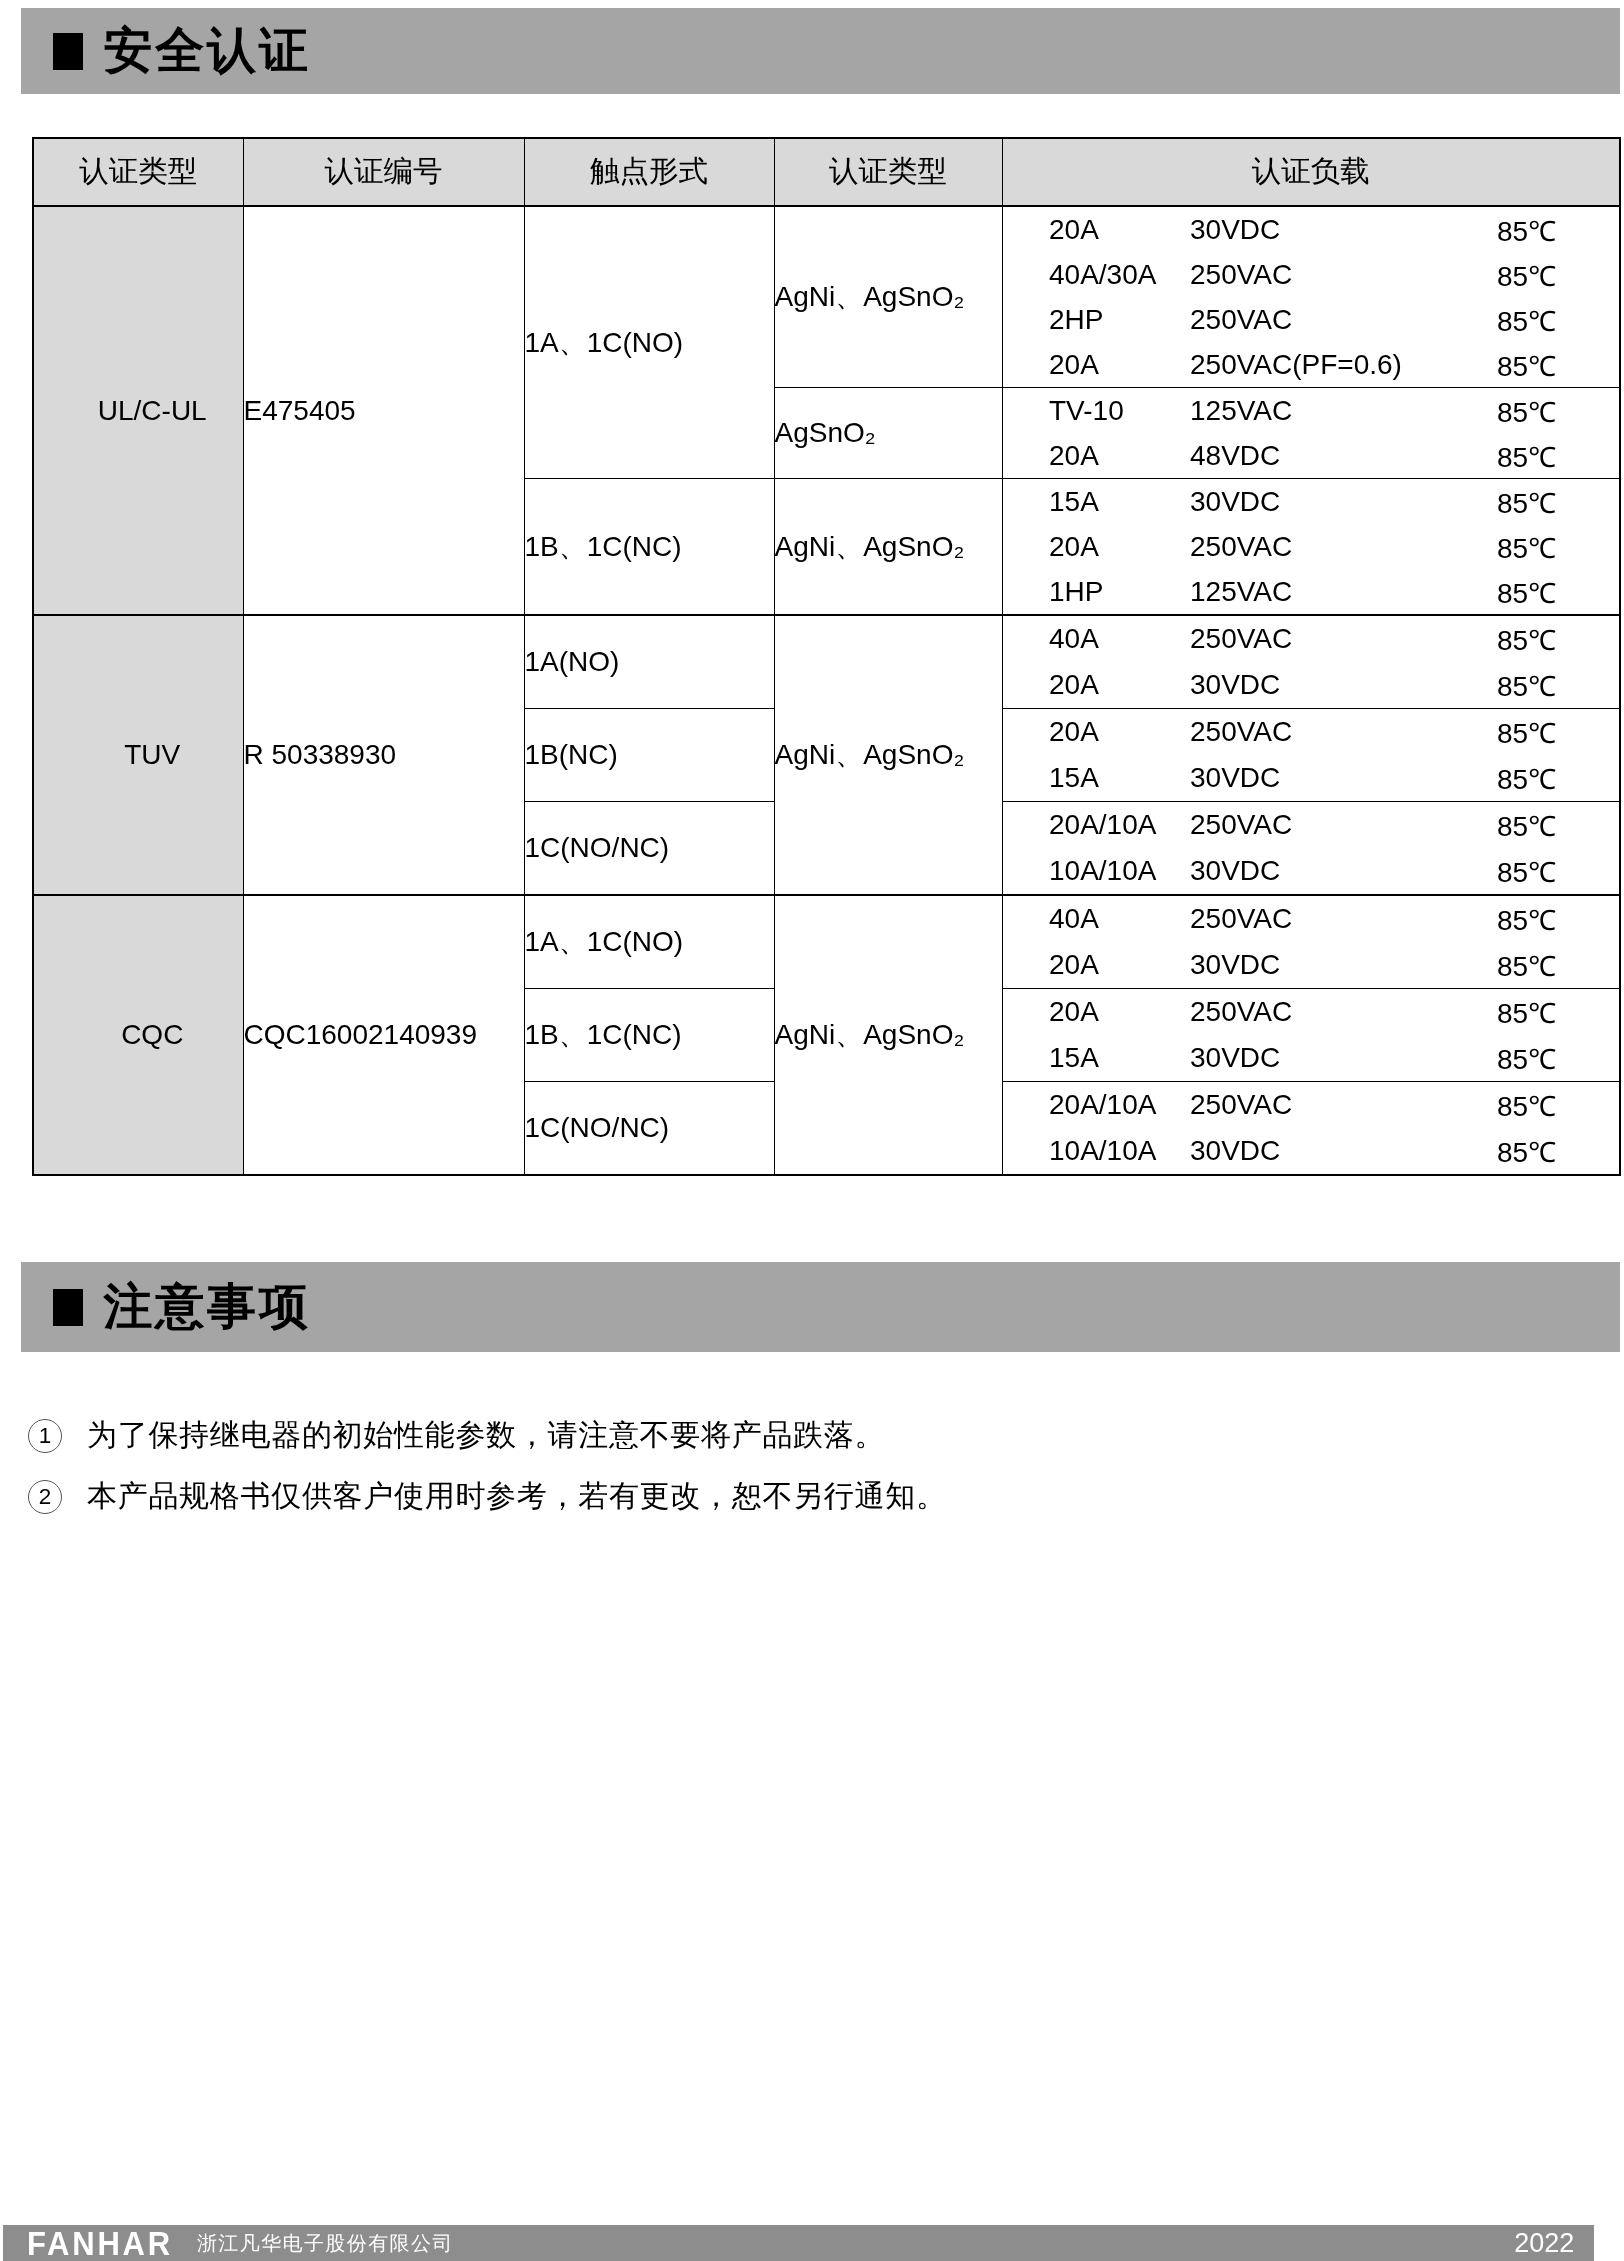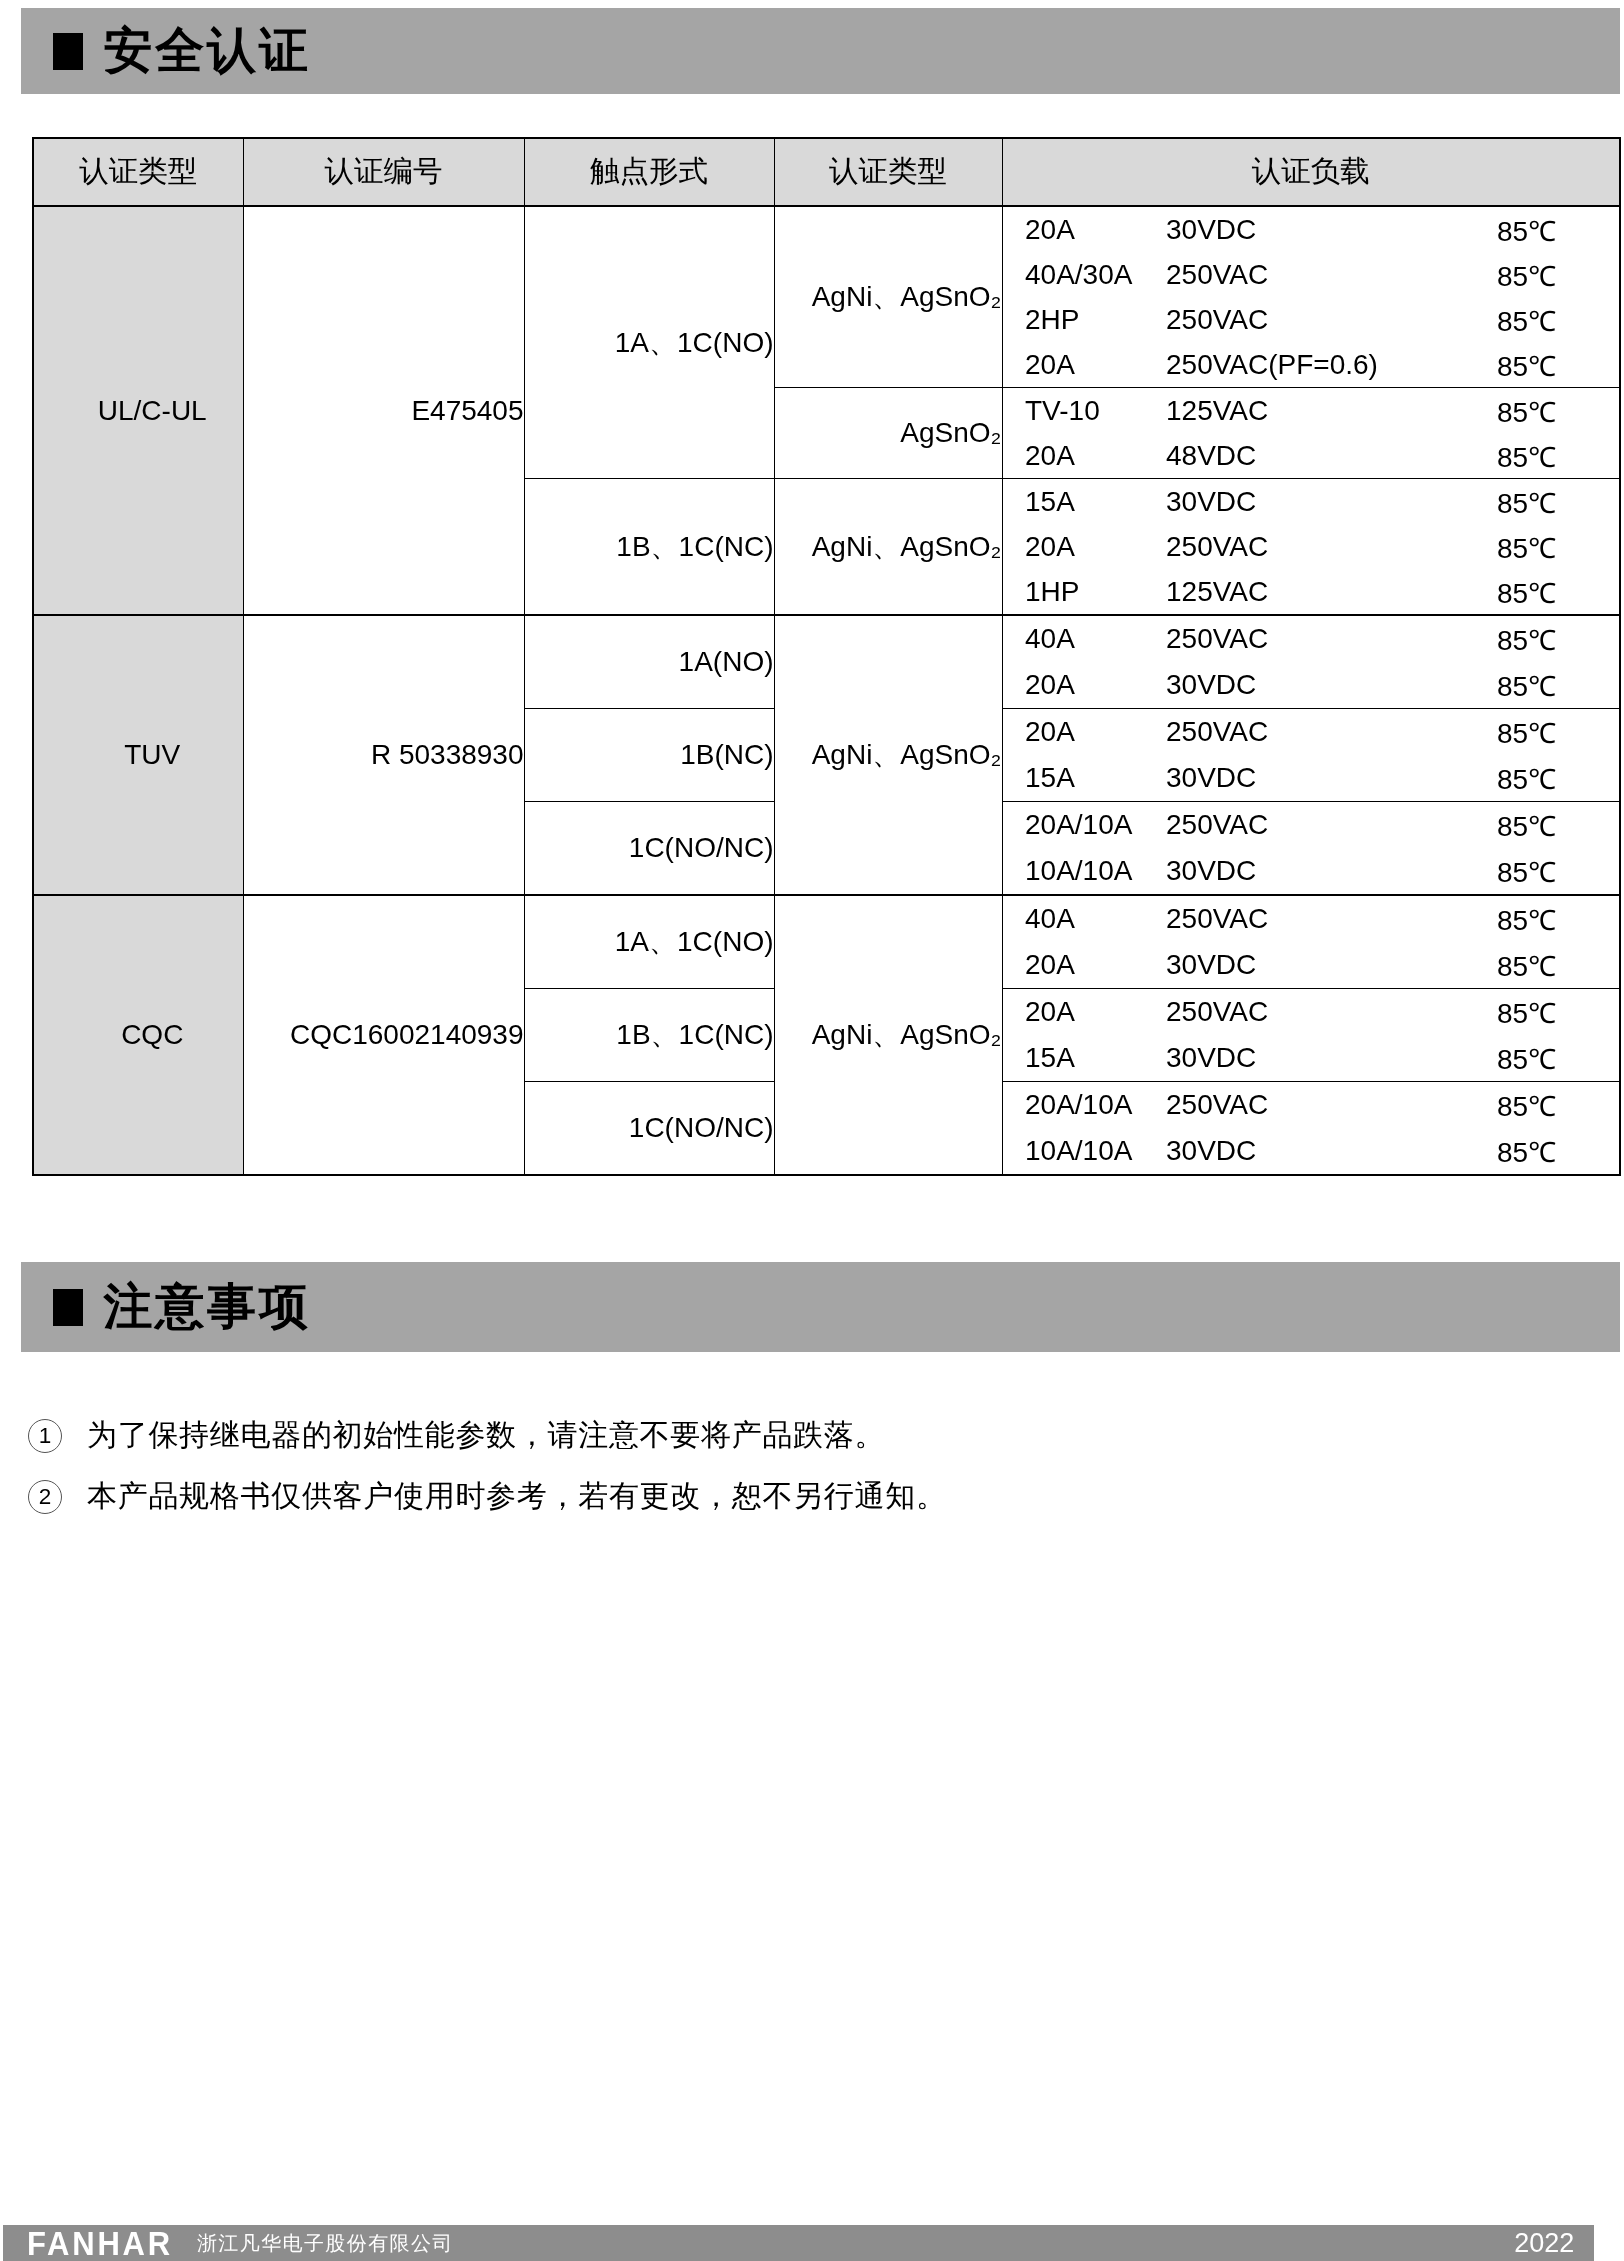--- a/index.html
+++ b/index.html
@@ -43,27 +43,27 @@
     font-weight: normal; font-size: 29.5px;
     font-family: "DejaVu Serif", serif;
     text-align: center; vertical-align: middle;
   }
   td.c-type {
     background: #d9d9d9; text-align: center; vertical-align: middle;
     font-size: 28px;
     padding-left: 28px;
   }
   td.c-num, td.c-form, td.c-mat {
-    background: #fff; text-align: right; vertical-align: middle;
+    background: #fff; text-align: left; vertical-align: middle;
     font-size: 28px;
   }
   td.c-load { background: #fff; padding: 0 63px 0 22.5px; vertical-align: middle; }
   tr.sec-boundary > td { border-top: 2.8px solid #000; }
 
-  .load-line { display: flex; align-items: center; height: 45px; font-size: 28px; }
+  .load-line { display: flex; align-items: center; height: 45px; font-size: 28px; margin-left: 24px; }
   .load-line.tall { height: 46px; }
   .load-amp  { width: 141px; flex: 0 0 auto; text-align: left; }
   .load-volt { flex: 1 1 auto; text-align: left; }
   .load-temp { width: 127px; flex: 0 0 auto; text-align: right; }
 
   
   .note {
     position: absolute; left: 28px;
     display: flex; align-items: center;
     font-family: "DejaVu Serif", serif; font-size: 30px;

